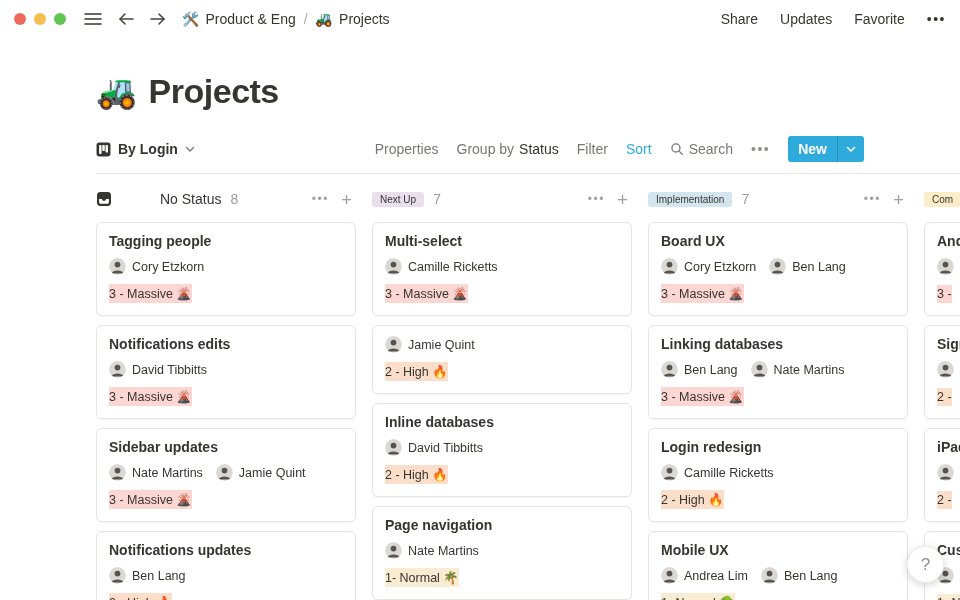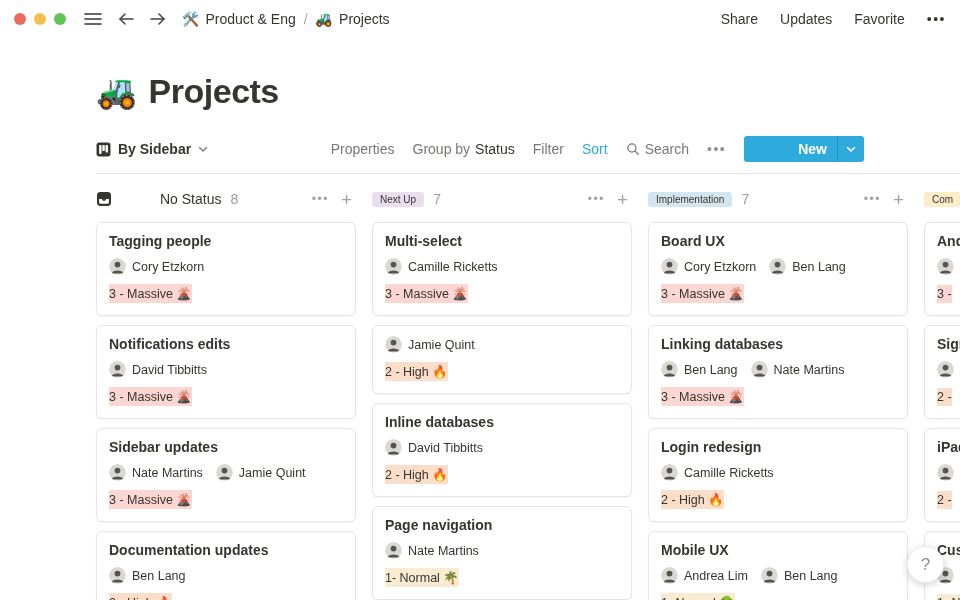--- a/index.html
+++ b/index.html
@@ -30,21 +30,21 @@
   
   .viewbar { display:flex; align-items:center; margin:24px 96px 0 96px; height:28px; }
   .view-switch { display:flex; align-items:center; gap:7px; font-size:14px; font-weight:600; cursor:pointer; }
   .vb-spacer { flex:1; }
   .vb-right { display:flex; align-items:center; gap:18px; font-size:14px; }
   .vb-item { color:#787774; cursor:pointer; display:flex; align-items:center; gap:5px; }
   .vb-item .strong { color:#37352F; }
   .vb-sort { color:#2EAADC; }
   .vb-more { color:#908F8C; letter-spacing:1.5px; cursor:pointer; }
   .new-btn { display:flex; align-items:stretch; background:#2EAADC; border-radius:3px;
-    color:#fff; font-size:14px; font-weight:600; overflow:hidden; cursor:pointer; height:26px;padding-left:44px; }
+    color:#fff; font-size:14px; font-weight:600; overflow:hidden; cursor:pointer; height:26px; }
   .new-btn .lbl { display:flex; align-items:center; padding:0 10px; }
   .new-btn .chev { display:flex; align-items:center; padding:0 8px; border-left:1px solid rgba(0,0,0,0.16); }
 
   .divider { height:1px; background:#E6E6E4; margin:10px 0 0 96px; }
 
   
   .board { display:flex; gap:16px; padding:14px 0 0 96px; width:960px; overflow:hidden; }
   .column { width:260px; flex:0 0 260px; }
   .col-header { display:flex; align-items:center; height:22px; margin-bottom:12px; }
   .hdr-plain { display:none; align-items:center; gap:7px; font-size:14px; font-weight:500; cursor:pointer; }
@@ -139,21 +139,21 @@
 </h1>
 
 <div class="viewbar">
   <span class="view-switch">
     <svg width="15" height="15" viewBox="0 0 14 14">
         <rect x="0.5" y="0.5" width="13" height="13" rx="2.6" fill="#37352F"></rect>
         <rect x="2.9" y="2.9" width="2.3" height="8.2" rx="0.7" fill="#fff"></rect>
         <rect x="5.9" y="2.9" width="2.3" height="5.6" rx="0.7" fill="#fff"></rect>
         <rect x="8.9" y="2.9" width="2.3" height="7" rx="0.7" fill="#fff"></rect>
       </svg>
-    <span>By Sidebar</span>
+    <span>By Login</span>
     <svg width="10" height="7" viewBox="0 0 10 7">
         <path d="M1.5 1.5 L5 5 L8.5 1.5" stroke="#7B7975" stroke-width="1.4" fill="none" stroke-linecap="round" stroke-linejoin="round"></path>
       </svg>
   </span>
   <span class="vb-spacer"></span>
   <span class="vb-right">
     <span class="vb-item">Properties</span>
     <span class="vb-item">
       <span>Group by</span>
       <span class="strong">Status</span>
@@ -260,21 +260,21 @@
     </span>
     <span class="person-name">Jamie Quint</span>
   </span>
 </div>
     <div class="card-pills">
       <span class="pill pill-massive">3 - Massive 🌋</span>
     </div>
   </div>
 
   <div class="card">
-    <div class="card-title">Documentation updates</div>
+    <div class="card-title">Notifications updates</div>
     <div class="card-people">
   <span class="person">
     <span class="avatar">
       <svg width="17" height="17" viewBox="0 0 16 16">
                   <circle cx="8" cy="8" r="8" fill="#DAD8D5"></circle>
                   <circle cx="8" cy="6.2" r="2.7" fill="#57544E"></circle>
                   <path d="M2.3 14.6 C3.3 10.7 12.7 10.7 13.7 14.6 Z" fill="#57544E"></path>
                 </svg>
     </span>
     <span class="person-name">Ben Lang</span>

